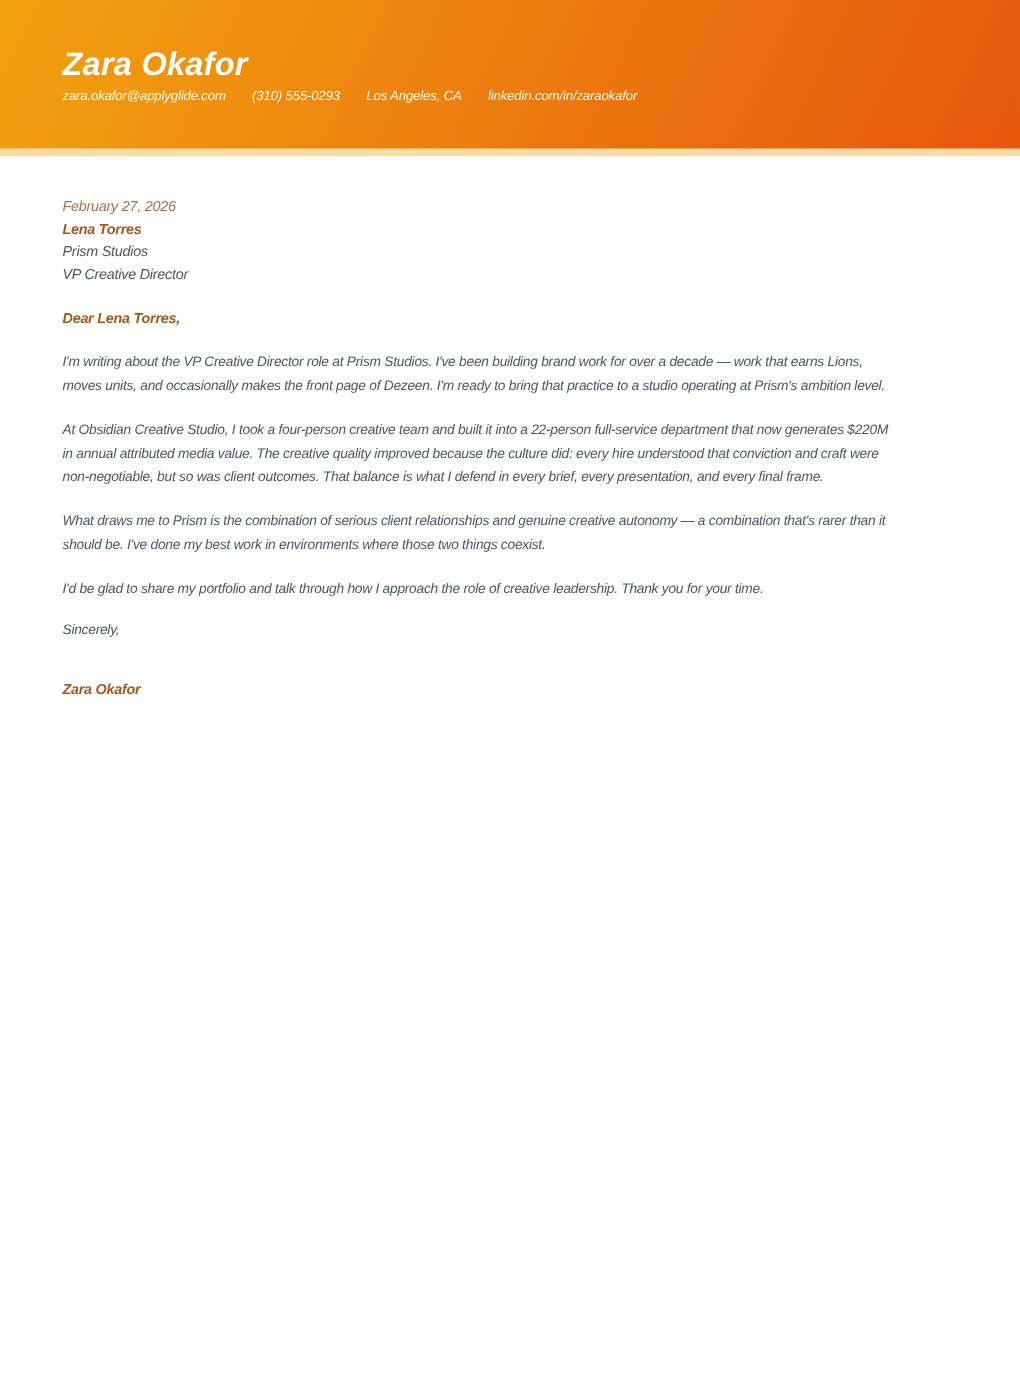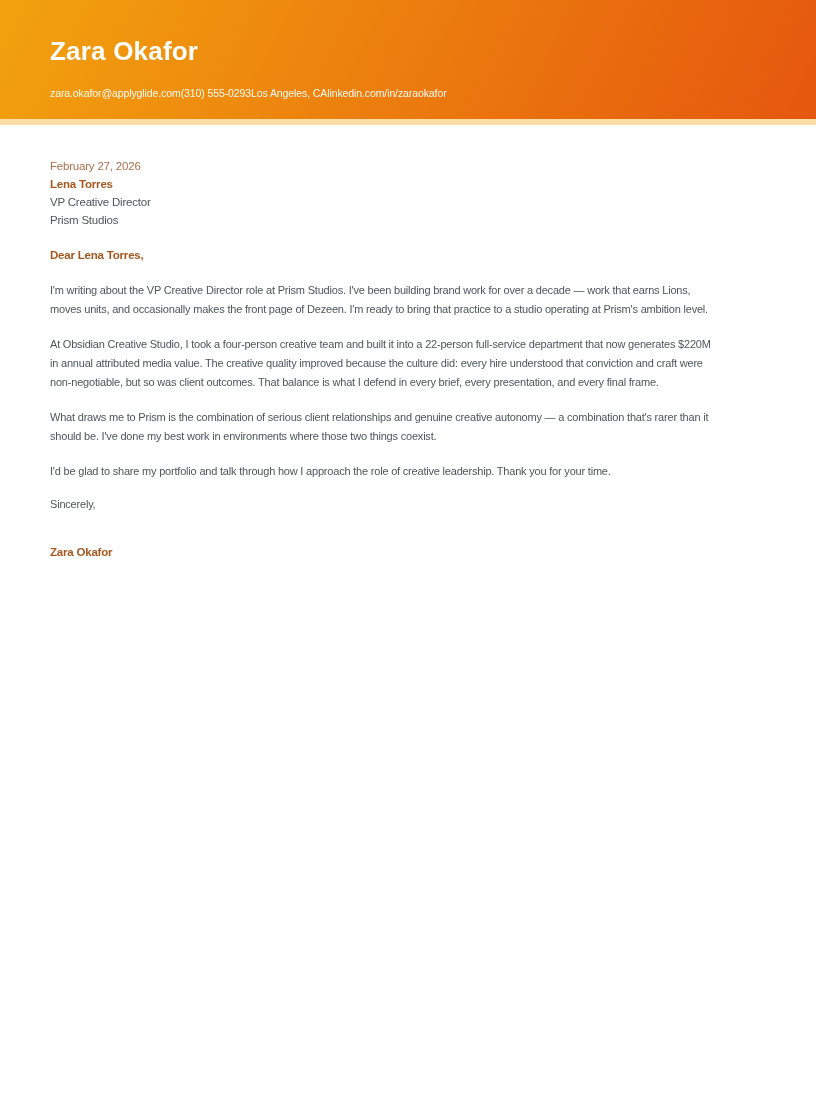--- a/index.html
+++ b/index.html
@@ -4,21 +4,21 @@
 <style>
   :root {
     --header-gradient-start: #f2a20e;
     --header-gradient-end: #e5570e;
     --header-border: #fbdca4;
     --accent-text: #a5571e;
     --date-text: #ae6f4b;
     --body-text: #4e555d;
     --header-text: #ffffff;
   }
-  * { box-sizing: border-box; }
+  * { box-sizing: border-box; font-style: italic; }
   html, body {
     margin: 0;
     padding: 0;
     background: #ffffff;
     font-family: "Liberation Sans", sans-serif;
   }
   .page {
     width: 816px;
     height: 1100px;
     background: #ffffff;
@@ -33,21 +33,22 @@
   .header h1 {
     margin: 0;
     font-size: 26px;
     line-height: 31px;
     font-weight: bold;
     color: var(--header-text);
     letter-spacing: 0.2px;
   }
   .contact-row {
     display: flex;
-    margin-top: 18px;
+    gap: 21px;
+    margin-top: 2px;
     font-size: 10.5px;
     line-height: 16px;
     color: rgba(255, 255, 255, 0.95);
     letter-spacing: -0.1px;
   }
   .content {
     padding: 33px 100px 0 50px;
     color: var(--body-text);
     font-size: 11px;
     letter-spacing: -0.2px;
@@ -102,22 +103,22 @@
       <span>Los Angeles, CA</span>
       <span>linkedin.com/in/zaraokafor</span>
     </div>
   </div>
 
   <div class="content">
     <p class="date">February 27, 2026</p>
 
     <div class="recipient">
       <div class="rec-name">Lena Torres</div>
+      <div>Prism Studios</div>
       <div>VP Creative Director</div>
-      <div>Prism Studios</div>
     </div>
 
     <p class="salutation">Dear Lena Torres,</p>
 
     <p class="body-par">I'm writing about the VP Creative Director role at Prism Studios. I've been building brand work for over a decade — work that earns Lions, moves units, and occasionally makes the front page of Dezeen. I'm ready to bring that practice to a studio operating at Prism's ambition level.</p>
     <p class="body-par">At Obsidian Creative Studio, I took a four-person creative team and built it into a 22-person full-service department that now generates $220M in annual attributed media value. The creative quality improved because the culture did: every hire understood that conviction and craft were non-negotiable, but so was client outcomes. That balance is what I defend in every brief, every presentation, and every final frame.</p>
     <p class="body-par">What draws me to Prism is the combination of serious client relationships and genuine creative autonomy — a combination that's rarer than it should be. I've done my best work in environments where those two things coexist.</p>
     <p class="body-par">I'd be glad to share my portfolio and talk through how I approach the role of creative leadership. Thank you for your time.</p>
 
     <p class="closing">Sincerely,</p>

